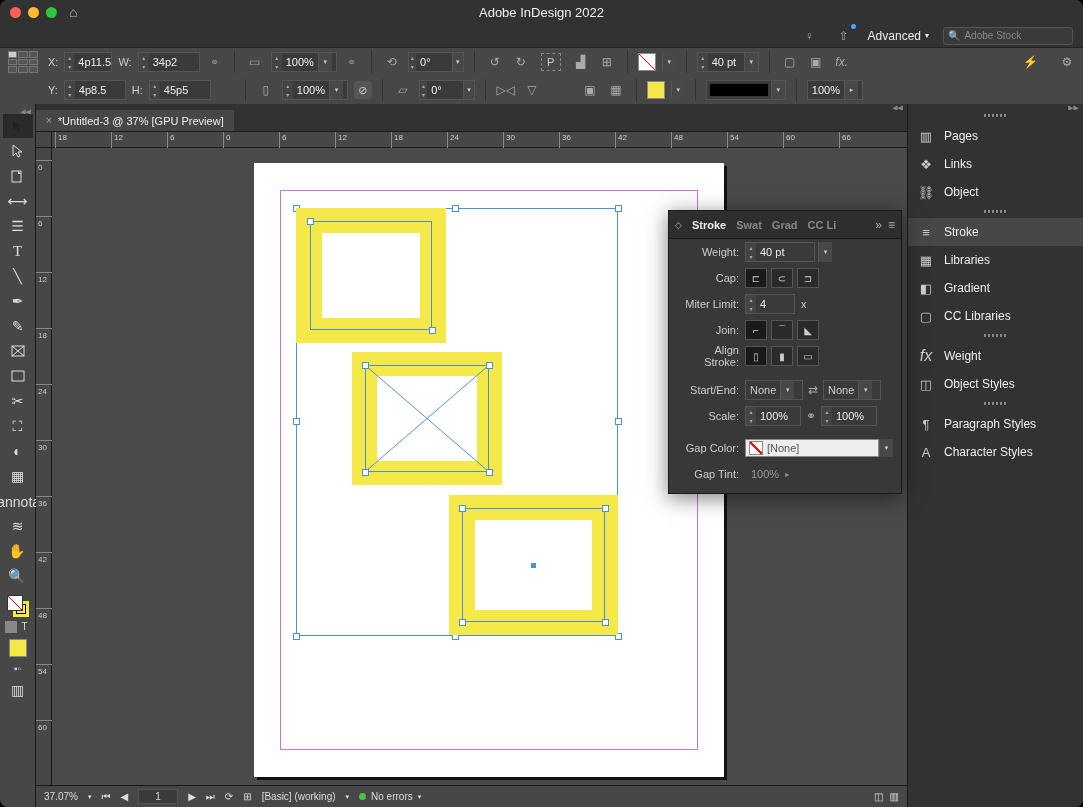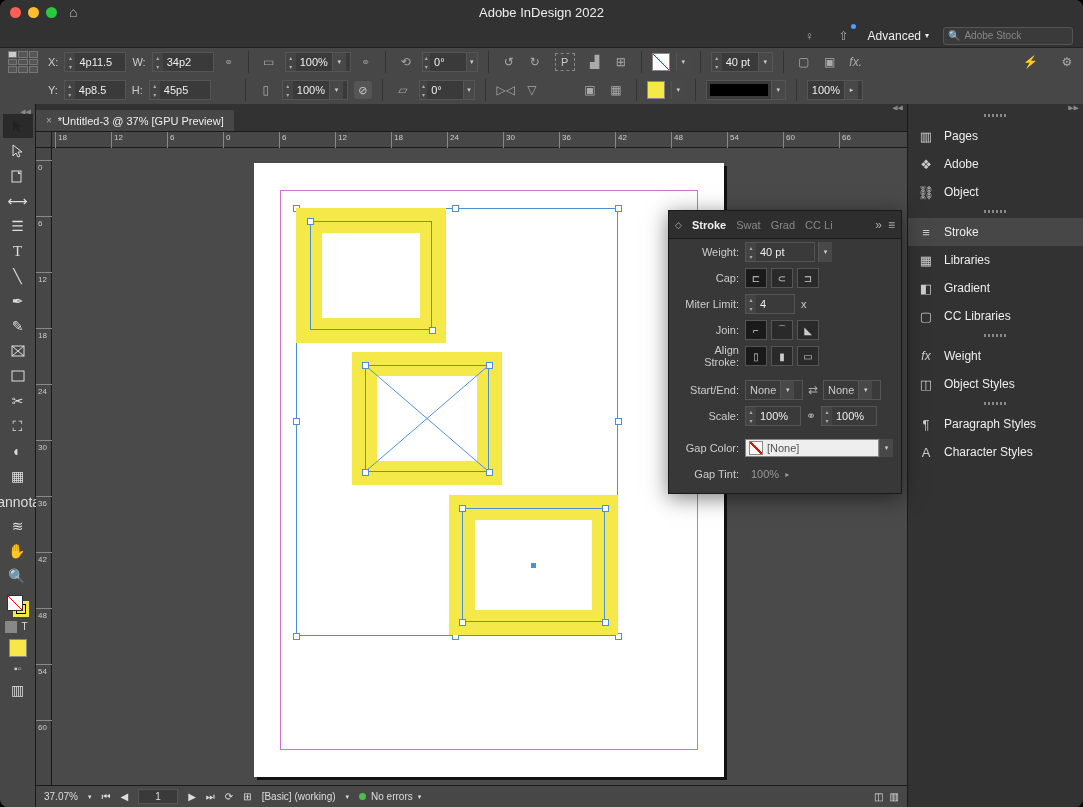--- a/index.html
+++ b/index.html
@@ -59,24 +59,24 @@
 .inner-w { position: absolute; background: #fff; }
 .sel-frame { position: absolute; border: 1px solid #4a90d9; }
 .diag { position: absolute; width: 100%; height: 100%; }
 .centerdot { position: absolute; width: 5px; height: 5px; background: #4a90d9; }
 .right-dock { width: 176px; background: #323232; border-left: 1px solid #1a1a1a; display: flex; flex-direction: column; }
 .panel-header { height: 12px; background: #323232; position: relative; }
 .panel-header::after { content: ""; position: absolute; left: 50%; top: 4px; width: 24px; height: 3px; background: repeating-linear-gradient(90deg,#888 0 2px,transparent 2px 4px); transform: translateX(-50%); }
 .panel-item { height: 28px; display: flex; align-items: center; gap: 10px; padding: 0 10px; color: #eee; font-size: 12px; }
 .panel-item.sel { background: #474747; }
 .panel-item .pi { width: 16px; display: flex; justify-content: center; color: #ccc; font-size: 13px; }
-.panel-item .fx { font-style: italic; font-size: 12px; }
+.panel-item .fx { font-style: italic; font-size: 16px; }
 .stroke-panel { position: absolute; left: 668px; top: 210px; width: 234px; background: #383838; border: 1px solid #1a1a1a; box-shadow: 0 4px 20px rgba(0,0,0,.5); z-index: 100; }
 .sp-tabs { height: 28px; display: flex; align-items: center; background: #2e2e2e; border-bottom: 1px solid #1a1a1a; padding: 0 6px; gap: 10px; }
-.sp-tab { color: #888; font-size: 11px; }
+.sp-tab { color: #888; font-size: 11px; font-weight: bold; }
 .sp-tab.act { color: #eee; font-weight: 600; }
 .sp-tabs .menu { margin-left: auto; display: flex; gap: 6px; color: #aaa; font-size: 12px; }
 .sp-row { display: flex; align-items: center; height: 26px; padding: 0 8px; }
 .sp-label { width: 68px; text-align: right; color: #ccc; font-size: 11px; padding-right: 6px; }
 .cap-btn { width: 22px; height: 20px; background: #2a2a2a; border: 1px solid #555; margin-right: 4px; display: flex; align-items: center; justify-content: center; font-size: 10px; color: #ccc; }
 .type-bar { flex: 1; height: 18px; background: #000; border: 1px solid #666; }
 .gap-color { flex: 1; height: 18px; background: #eee; border: 1px solid #888; display: flex; align-items: center; gap: 4px; padding: 0 3px; color: #555; }
 .gap-color .nosw { width: 14px; height: 14px; background: #fff; position: relative; border: 1px solid #888; }
 .gap-color .nosw::after { content: ""; position: absolute; left: 0; top: 0; right: 0; bottom: 0; background: linear-gradient(to top right, transparent 45%, red 45%, red 55%, transparent 55%); }
 .status { height: 22px; background: #474747; border-top: 1px solid #1a1a1a; display: flex; align-items: center; padding: 0 8px; gap: 10px; color: #ddd; font-size: 10px; }
@@ -119,21 +119,21 @@
           <div></div>
           <div></div>
           <div></div>
           <div></div>
           <div></div>
           <div></div>
           <div></div>
           <div></div>
       </div>
       <span class="lbl">X:</span>
-      <div class="numfield" style="width:62px">
+      <div class="numfield" style="width:48px">
           <div class="stepper">
             <span>▴</span>
             <span>▾</span>
           </div>
           <span class="nf-val">4p11.5</span>
         </div>
       <span class="lbl">W:</span>
       <div class="numfield" style="width:62px">
           <div class="stepper">
             <span>▴</span>
@@ -423,21 +423,21 @@
 
     <div class="right-dock">
       <div style="height:6px;width:100%;display:flex;justify-content:flex-end;padding-right:4px;color:#888;font-size:7px">▶▶</div>
       <div class="panel-header"></div>
       <div class="panel-item">
           <span class="pi">▥</span>
           <span>Pages</span>
         </div>
       <div class="panel-item">
           <span class="pi">❖</span>
-          <span>Adobe</span>
+          <span>Links</span>
         </div>
       <div class="panel-item">
           <span class="pi">⛓</span>
           <span>Object</span>
         </div>
       <div class="panel-header"></div>
       <div class="panel-item sel">
           <span class="pi">≡</span>
           <span>Stroke</span>
         </div>

